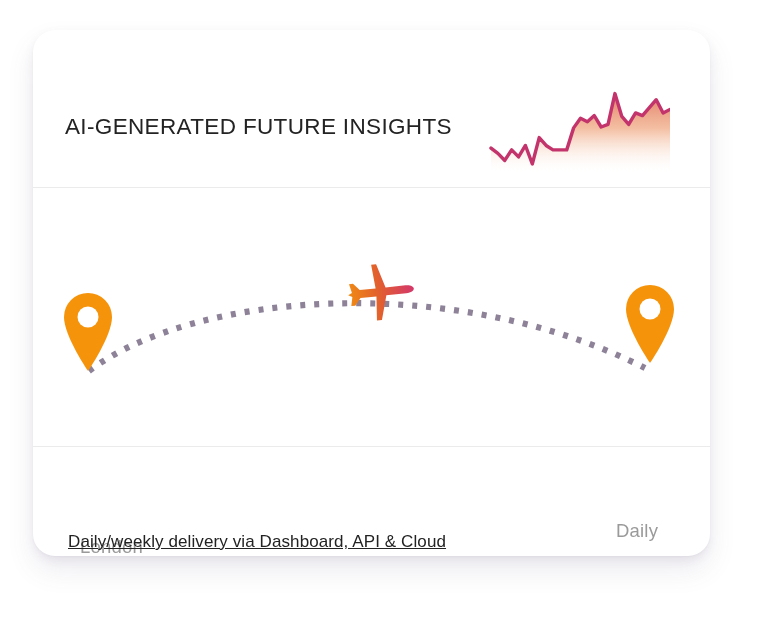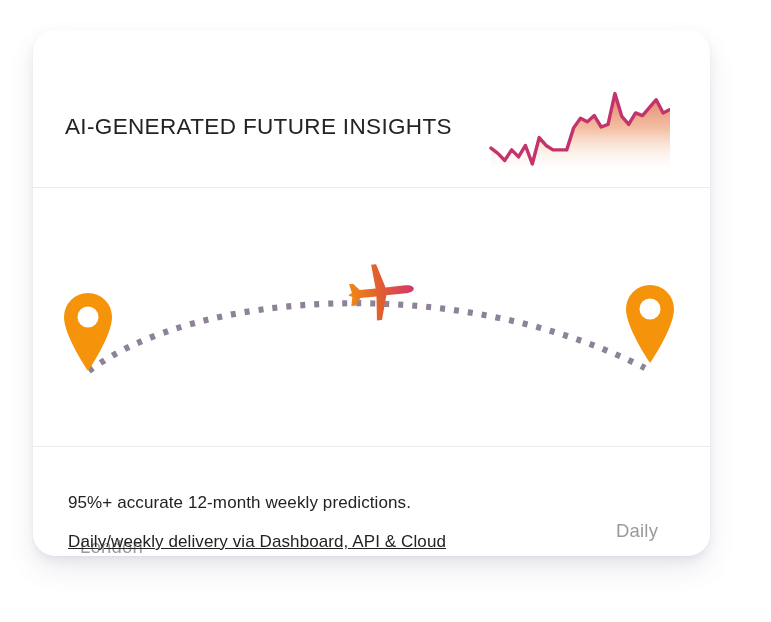--- a/index.html
+++ b/index.html
@@ -200,18 +200,17 @@
       </svg>
 
       <div class="city-label london">London</div>
 
       <div class="city-label dubai">Daily</div>
     </div>
 
     <div class="divider d2"></div>
 
     <div class="footer">
-      <div class="footer-line l1">95%+ accurate 12-month weekly predictions.</div>
       <div class="footer-line l2">Daily/weekly delivery via Dashboard, API &amp; Cloud</div>
     </div>
 
   </div>
 </div>
 
 </body></html>

